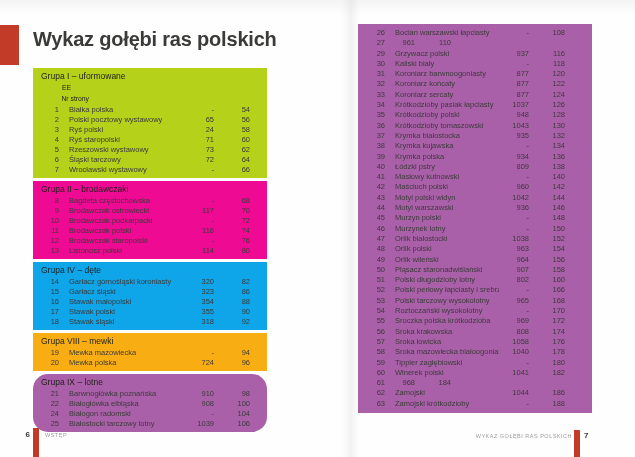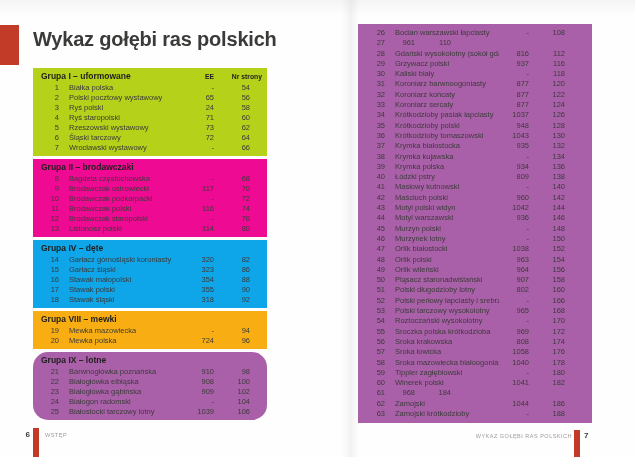--- a/index.html
+++ b/index.html
@@ -13,22 +13,22 @@
   #edge-shade { position:absolute; left:0; top:0; width:635px; height:16px;
     background:linear-gradient(180deg, rgba(0,0,0,0.04), rgba(0,0,0,0)); }
 
   
   #accent-square { position:absolute; left:0; top:25px; width:19px; height:40px; }
   #page-title { position:absolute; left:33px; top:28px; font-size:20px; font-weight:bold;
     color:#3a3a38; letter-spacing:-0.2px; }
 
   #left-table { position:absolute; left:33px; top:68px; width:234px; }
   .group { padding:3px 0; margin-bottom:3px; }
-  .group-header { display:flex; align-items:flex-end; padding:0 5px 1px 8px;
-    font-weight:bold; font-size:8.5px; line-height:11px; color:#1e1e1c; }
+  .group-header { display:flex; align-items:flex-start; padding:0 5px 1px 8px;
+    font-weight:normal; font-size:8.5px; line-height:11px; color:#1e1e1c;flex-direction:column; }
   .group-name { flex:1; }
   .col-ee { width:30px; text-align:right; font-size:6.8px; }
   .col-page { width:48px; text-align:right; font-size:6.8px; }
 
   .row { display:flex; line-height:10px; font-size:7.5px; color:#3b3b3b;
     padding:0 17px 0 8px; }
   .cell-num { width:18px; text-align:right; }
   .cell-name { flex:1; margin-left:10px; white-space:nowrap; overflow:hidden; }
   .cell-ee { width:30px; text-align:right; }
   .cell-page { width:36px; text-align:right; }
@@ -213,26 +213,20 @@
           <span class="cell-ee">910</span>
           <span class="cell-page">98</span>
         </div>
         <div class="row">
           <span class="cell-num">22</span>
           <span class="cell-name">Białogłówka elbląska</span>
           <span class="cell-ee">908</span>
           <span class="cell-page">100</span>
         </div>
         <div class="row">
-          <span class="cell-num">23</span>
-          <span class="cell-name">Białogłówka gąbińska</span>
-          <span class="cell-ee">909</span>
-          <span class="cell-page">102</span>
-        </div>
-        <div class="row">
           <span class="cell-num">24</span>
           <span class="cell-name">Białogon radomski</span>
           <span class="cell-ee">-</span>
           <span class="cell-page">104</span>
         </div>
         <div class="row">
           <span class="cell-num">25</span>
           <span class="cell-name">Białostocki tarczowy lotny</span>
           <span class="cell-ee">1039</span>
           <span class="cell-page">106</span>
@@ -250,26 +244,20 @@
         <span class="cell-name">Bocian warszawski łapciasty</span>
         <span class="cell-ee">-</span>
         <span class="cell-page">108</span>
       </div>
       <div class="row">
         <span class="cell-num">27</span>
         <span class="cell-ee">961</span>
         <span class="cell-page">110</span>
       </div>
       <div class="row">
-        <span class="cell-num">28</span>
-        <span class="cell-name">Gdański wysokolotny (sokół gdański)</span>
-        <span class="cell-ee">816</span>
-        <span class="cell-page">112</span>
-      </div>
-      <div class="row">
         <span class="cell-num">29</span>
         <span class="cell-name">Grzywacz polski</span>
         <span class="cell-ee">937</span>
         <span class="cell-page">116</span>
       </div>
       <div class="row">
         <span class="cell-num">30</span>
         <span class="cell-name">Kaliski biały</span>
         <span class="cell-ee">-</span>
         <span class="cell-page">118</span>

